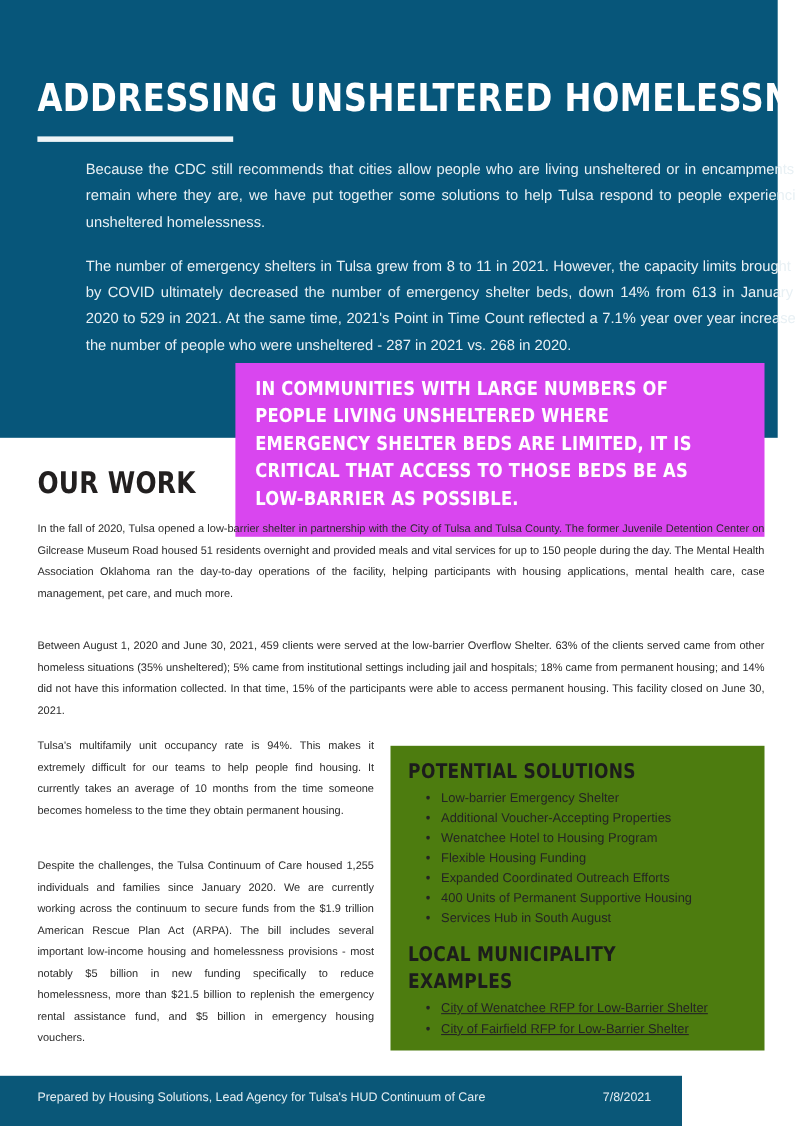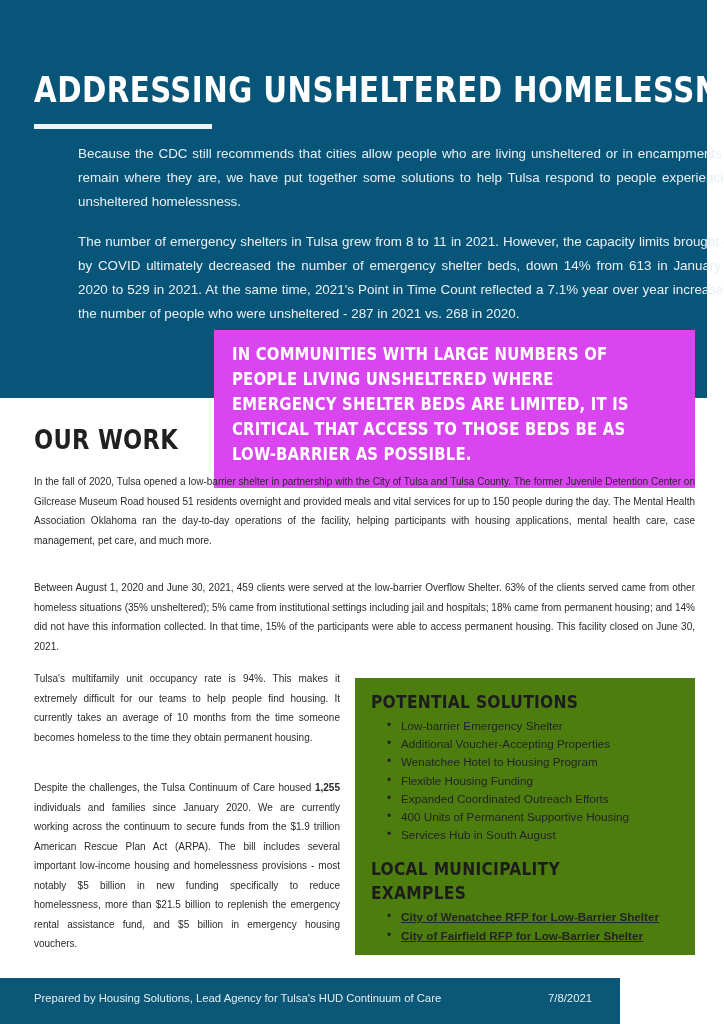--- a/index.html
+++ b/index.html
@@ -116,21 +116,21 @@
     font-family: "Liberation Sans", sans-serif;
   }
 
   #work-p1 { left: 34px; top: 472px; width: 661px; }
   #work-p2 { left: 34px; top: 578px; width: 661px; }
 
   
   #col-p1 { left: 34px; top: 669px; width: 306px; }
   #col-p2 { left: 34px; top: 778px; width: 306px; }
 
-  .body-p b { font-weight: bold; }
+  .body-p b { font-weight: normal; }
 
   
   .gray-panel {
     position: absolute;
     left: 355px;
     top: 678px;
     width: 340px;
     height: 277px;
     background: #4d7c0f;
     padding: 12px 14px 10px 16px;
@@ -171,21 +171,20 @@
     left: 0;
     top: -1px;
     font-size: 12px;
     color: #242424;
   }
 
   .link-list li a,
   .link-list li span.lnk {
     text-decoration: underline;
     color: #242424;
-    font-weight: bold;
   }
 
   
   .footer-band {
     position: absolute;
     left: 0;
     top: 978px;
     width: 620px;
     height: 46px;
     background: #0a5778;

